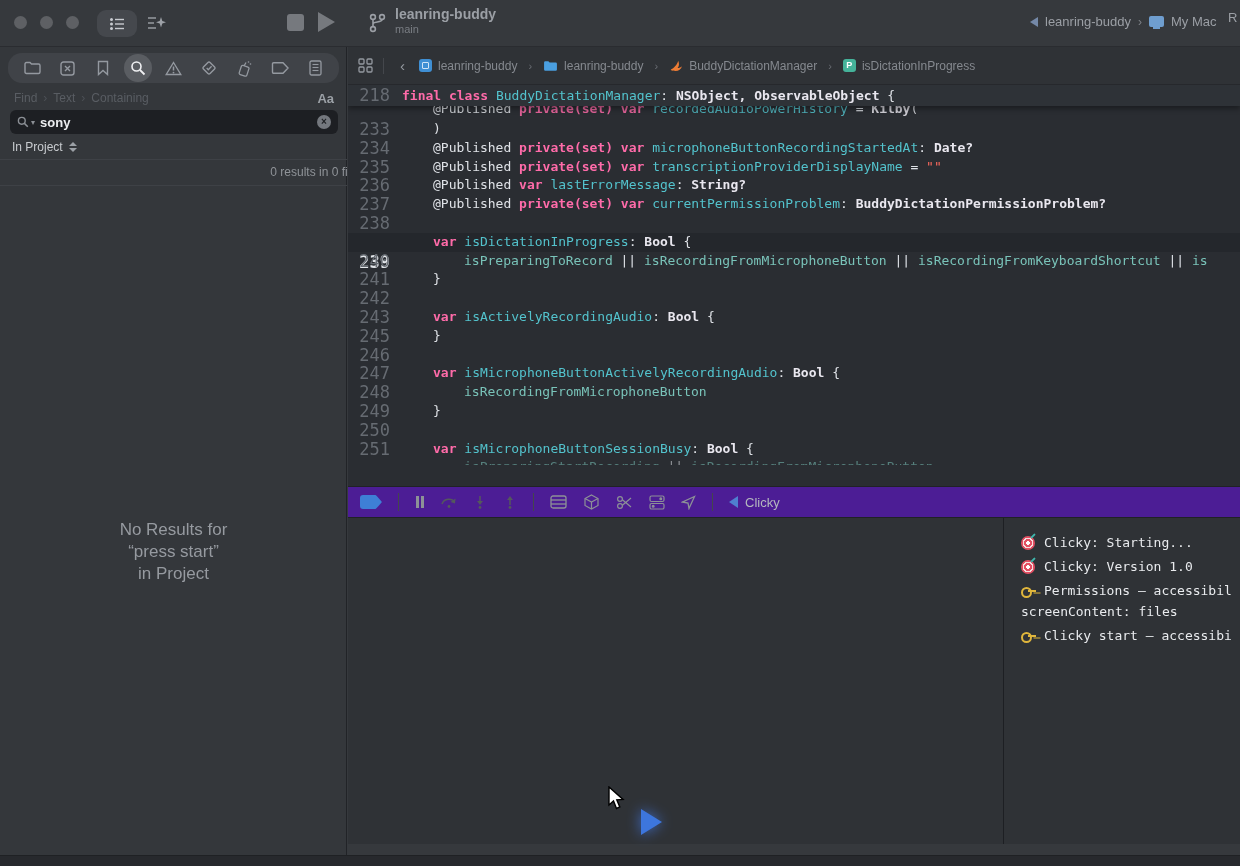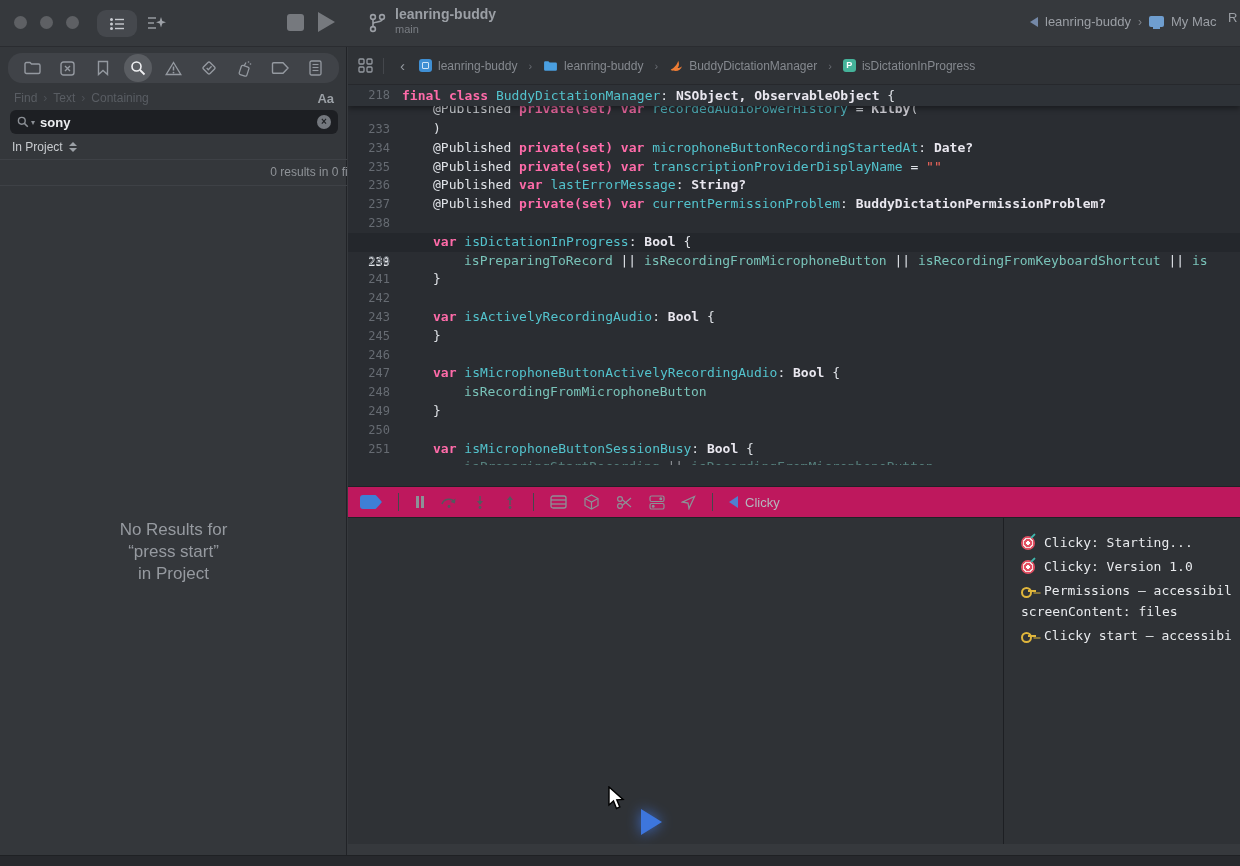--- a/index.html
+++ b/index.html
@@ -59,39 +59,39 @@
   .icon-proj { width:13px; height:13px; border-radius:3px; background:#3f8fd4; position:relative; }
   .icon-proj:after { content:""; position:absolute; left:3px; top:3px; right:3px; bottom:3px; border:1px solid #cfe4f7; border-radius:1px; }
   .icon-folder-sm { color:#4a9fe0; }
   .p-badge { width:13px; height:13px; border-radius:3px; background:#45b39a; color:#fff; font-size:9px; font-weight:700; text-align:center; line-height:13px; }
 
   
   .editor { position:absolute; left:0; top:38px; width:892px; height:401px; background:#2a2d32; overflow:hidden;
     font-family:"DejaVu Sans Mono", monospace; font-size:13px; }
   .code-row { display:flex; height:18.8px; line-height:18.8px; white-space:pre; }
   .code-row.current { background:#24272c; }
-  .gutter-num { width:44px; flex:0 0 44px; text-align:right; color:#666b72; font-size:12px; padding-right:2px; }
+  .gutter-num { width:44px; flex:0 0 44px; text-align:right; color:#666b72; font-size:17px; padding-right:2px; }
   .gutter-num.cur { color:#e3e6ea; font-weight:700;margin-top:20px; }
   .code-text { padding-left:10px; }
   .tk-kw { color:#ff6ba9; font-weight:700; }
   .tk-attr { color:#dfe2e7; }
   .tk-plain { color:#dfe2e7; }
   .tk-decl { color:#53c3cd; }
   .tk-ref { color:#79c3b9; }
   .tk-type { color:#e9e7ef; font-weight:600; }
   .tk-str { color:#fc6a5d; }
   .sticky-row { position:absolute; left:0; top:0; width:892px; height:21px; background:#2e3237; box-shadow:0 3px 5px rgba(0,0,0,.35); z-index:3; }
   .sticky-row .code-row { height:21px; line-height:21px; }
   .scroll-rows { position:absolute; left:0; top:21px; width:892px; }
   .clip-half { height:14px; overflow:hidden; opacity:.85; }
   .clip-half .code-text, .clip-half .gutter-num { transform:translateY(-6px); }
   .clip-bottom { height:7px; overflow:hidden; opacity:.55; }
 
   
-  .debugbar { position:absolute; left:0; top:439px; width:892px; height:32px; background:#be185d; border-top:1px solid #202226; border-bottom:1px solid #202226; display:flex; align-items:center; padding:0 12px; gap:16px; }
+  .debugbar { position:absolute; left:0; top:439px; width:892px; height:32px; background:#4c1d95; border-top:1px solid #202226; border-bottom:1px solid #202226; display:flex; align-items:center; padding:0 12px; gap:16px; }
   .db-icon { color:#8d9197; display:flex; align-items:center; }
   .db-icon.dim { color:#54585d; }
   .db-sep { width:1px; height:18px; background:#44474c; }
   .bp-toggle { width:22px; height:14px; background:#3e7fd6; border-radius:3px 7px 7px 3px; clip-path:polygon(0 0, 72% 0, 100% 50%, 72% 100%, 0 100%); }
   .process-chip { display:flex; align-items:center; gap:7px; font-size:13px; color:#b4b8be; }
   .proc-icon { width:0; height:0; border-right:9px solid #4f7fd0; border-top:6px solid transparent; border-bottom:6px solid transparent; }
 
   
   .debug-area { position:absolute; left:0; top:471px; width:892px; height:326px; background:#2f3236; }
   .debug-left { position:absolute; left:0; top:0; width:655px; height:326px; }

